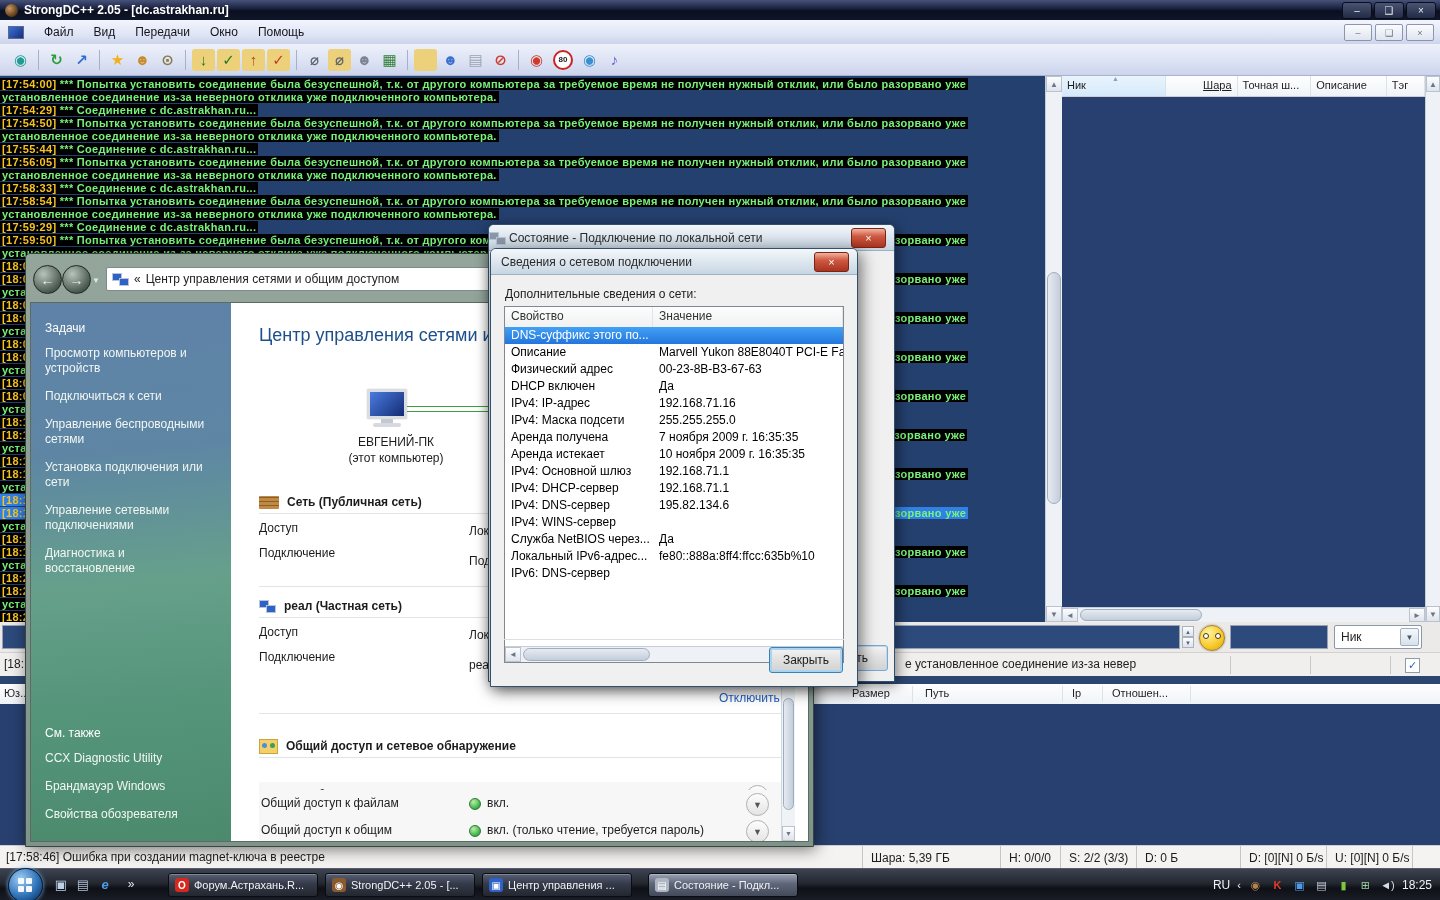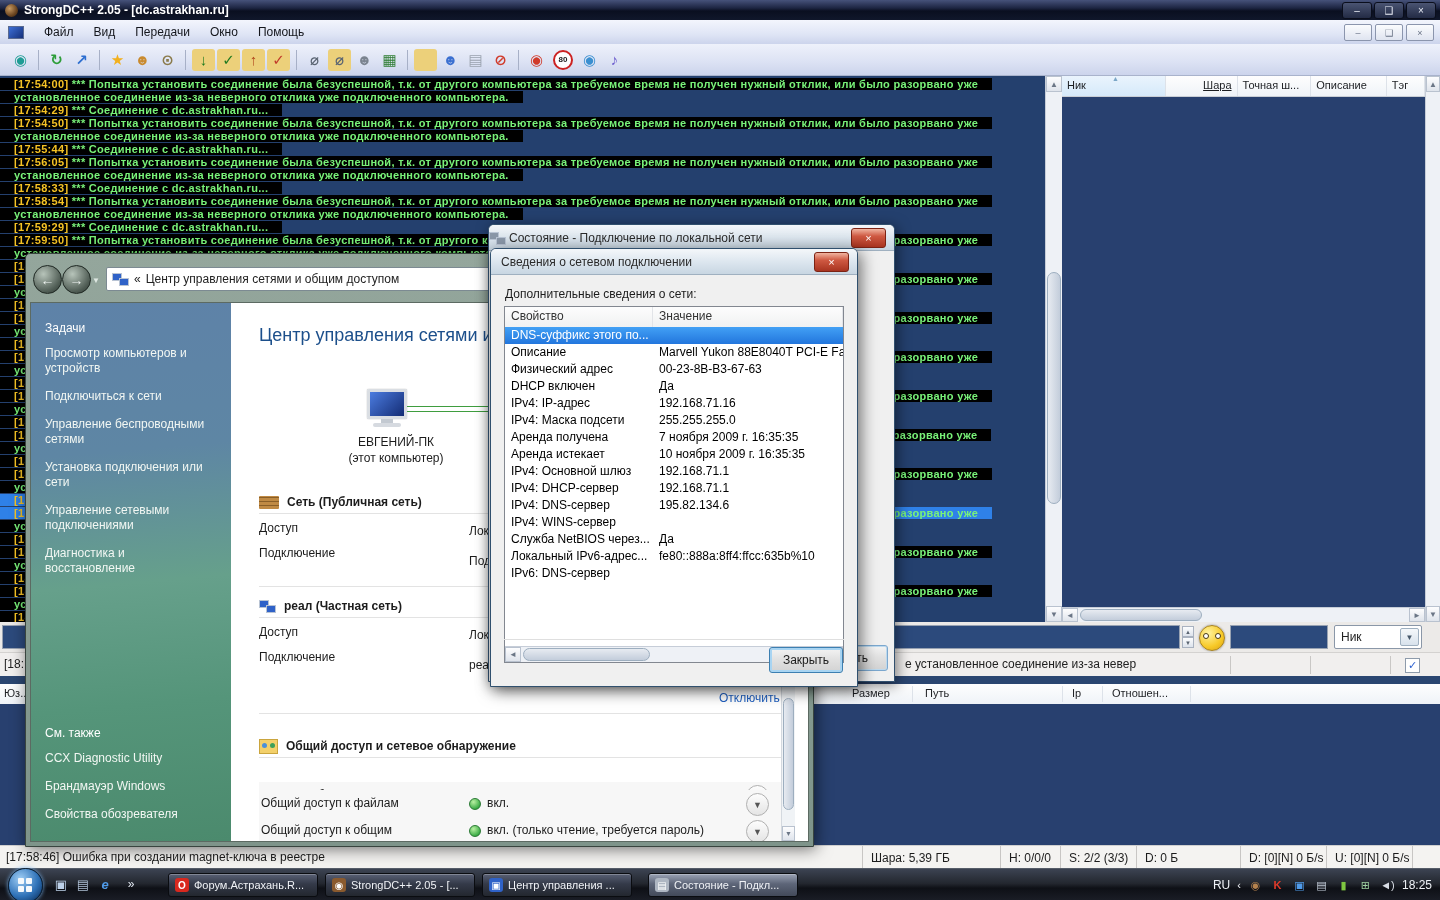--- a/index.html
+++ b/index.html
@@ -35,21 +35,21 @@
   .tbi{width:23px;height:22px;border-radius:3px;margin:0 1px;display:flex;align-items:center;
     justify-content:center;font-size:15px;font-weight:bold}
   .tbi.sep{width:1px;height:20px;background:#a7b0c7;margin:0 5px;border-radius:0}
   .tbi.badge{width:16px;height:16px;border:2px solid #cc2222;border-radius:50%;background:#fff;
     font-size:8px;color:#222;margin:4px 4px}
 
   
   .chat{left:0;top:76px;width:1045px;height:546px;background:#24406e;overflow:hidden;
     font-size:11px;font-weight:bold;line-height:13px;letter-spacing:.3px;padding-top:2px;box-sizing:border-box}
   .chat-line{white-space:nowrap;height:13px}
-  .chat-line .wrap{background:#000;padding:0 14px}
+  .chat-line .wrap{background:#000;padding:0 2px}
   .chat-line .ts{color:#f6c325}
   .chat-line .msg{color:#79f279}
   .chat-line.sel .wrap{background:#2f81e8}
 
   .vscroll{background:#eef1f6;border-left:1px solid #c6cdd8;box-sizing:border-box}
   .vscroll .arr{position:absolute;left:0;width:100%;height:16px;color:#6b7686;font-size:8px;
     display:flex;align-items:center;justify-content:center;background:linear-gradient(#fdfdfe,#dfe4ec);
     border:1px solid #b9c2cf;box-sizing:border-box}
   .vscroll .thumb{position:absolute;left:1px;right:1px;border-radius:7px;
     background:linear-gradient(90deg,#e7ebf1,#c3cddb);border:1px solid #9daebf}

